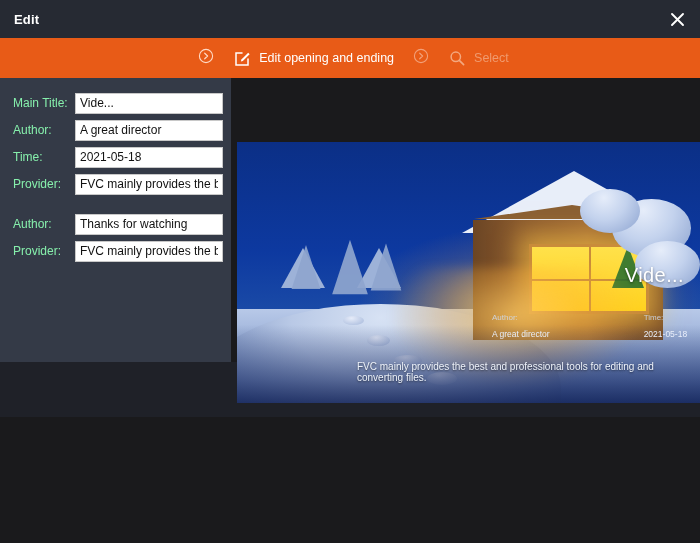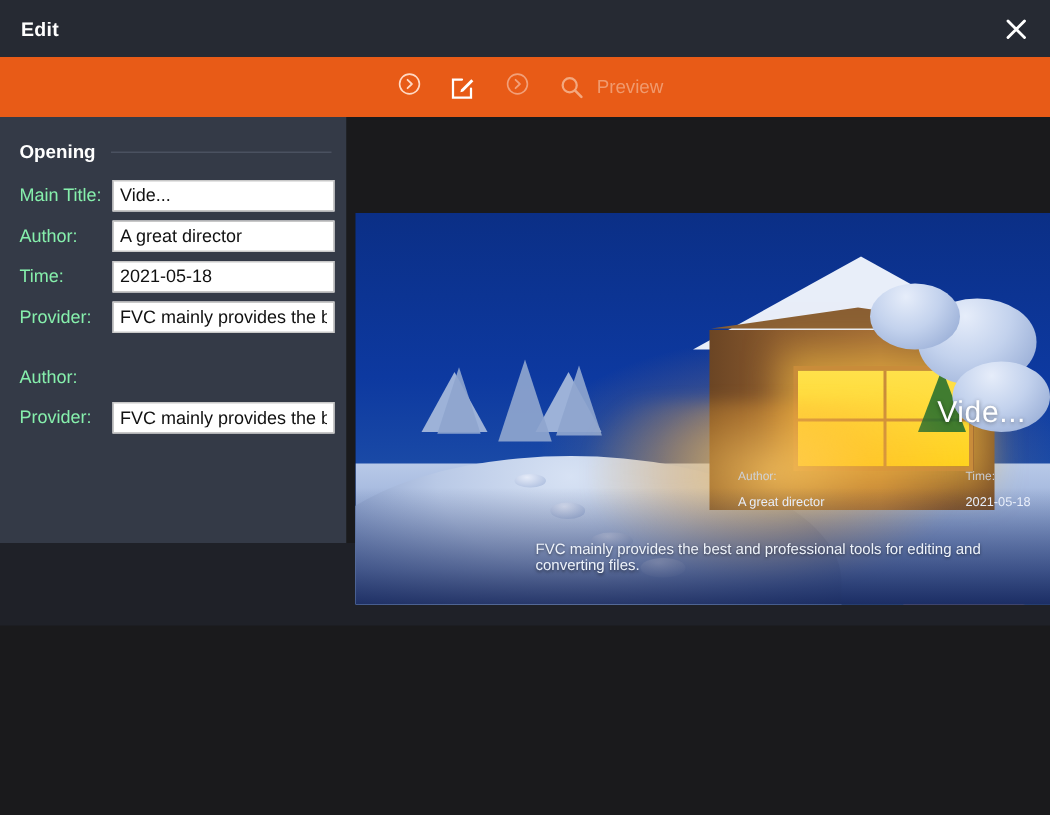--- a/index.html
+++ b/index.html
@@ -273,51 +273,48 @@
       </span>
     </div>
 
     <div class="step">
       <span class="step-icon">
         <svg width="17" height="17" viewBox="0 0 17 17">
           <path d="M14 9 V15 H2 V3 H8" fill="none" stroke="#ffffff" stroke-width="1.5" stroke-linecap="round"></path>
           <path d="M7.4 9.6 L14.2 2.8 L15.6 4.2 L8.8 11 L6.9 11.5 Z" fill="#ffffff"></path>
         </svg>
       </span>
+      <span class="step-label">Edit opening and ending</span>
     </div>
 
     <div class="sep dim">
       <span>
         <svg width="16" height="16" viewBox="0 0 16 16">
           <circle cx="8" cy="8" r="6.6" fill="none" stroke="#f2a079" stroke-width="1.1"></circle>
           <path d="M6.7 5.2 L9.6 8 L6.7 10.8" fill="none" stroke="#f2a079" stroke-width="1.2" stroke-linecap="round" stroke-linejoin="round"></path>
         </svg>
       </span>
     </div>
 
     <div class="step disabled">
       <span class="step-icon">
         <svg width="16" height="16" viewBox="0 0 16 16">
           <circle cx="6.8" cy="6.8" r="4.7" fill="none" stroke="#f3a87f" stroke-width="1.5"></circle>
           <path d="M10.3 10.3 L14.6 14.6" stroke="#f3a87f" stroke-width="1.7" stroke-linecap="round"></path>
         </svg>
       </span>
-      <span class="step-label">Preview</span>
+      <span class="step-label">Select</span>
     </div>
 
   </div>
 
   <div class="body">
 
     <div class="sidebar">
 
-      <div class="section-head">
-        <span class="st">Opening</span>
-        <span class="rule"></span>
-      </div>
 
       <div class="field">
         <span class="field-label">Main Title:</span>
         <input class="field-input" type="text" value="Vide..." style="">
       </div>
 
       <div class="field">
         <span class="field-label">Author:</span>
         <input class="field-input" type="text" value="A great director" style="">
       </div>
@@ -330,20 +327,21 @@
       <div class="field">
         <span class="field-label">Provider:</span>
         <input class="field-input" type="text" value="FVC mainly provides the best and professional tools for editing and converting files." style="">
       </div>
 
       <div class="gap-sections"></div>
 
 
       <div class="field">
         <span class="field-label">Author:</span>
+        <input class="field-input" type="text" value="Thanks for watching" style="">
       </div>
 
       <div class="field">
         <span class="field-label">Provider:</span>
         <input class="field-input" type="text" value="FVC mainly provides the best and professional tools for editing and converting files." style="">
       </div>
 
     </div>
 
     <div class="stage">

